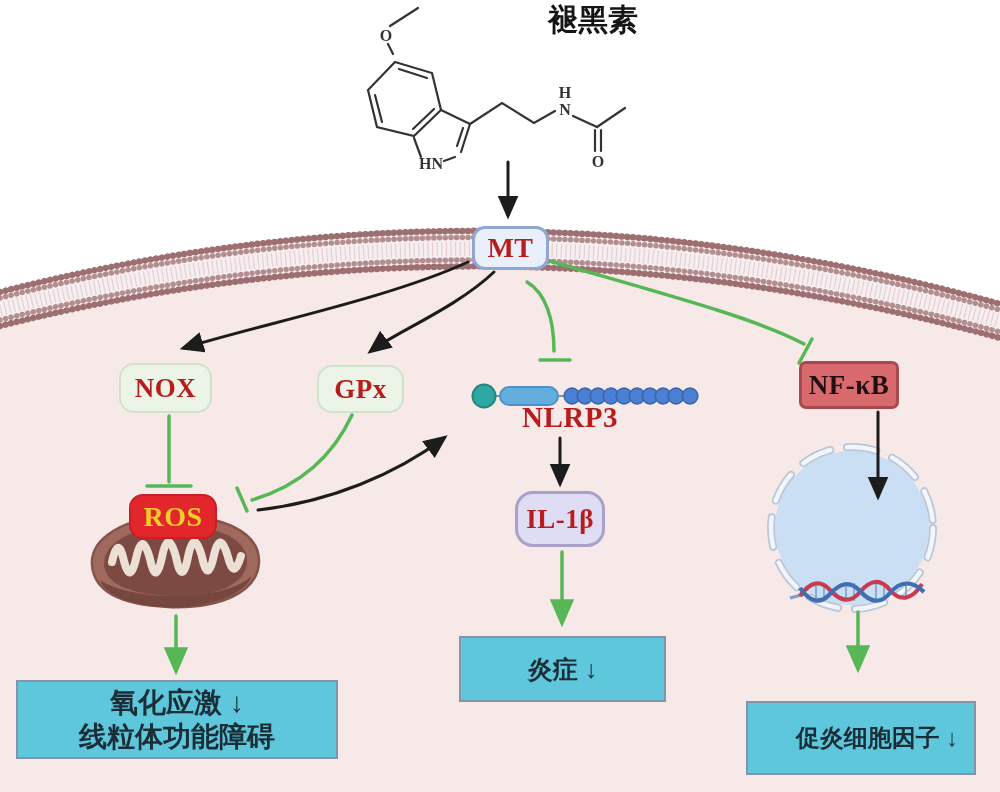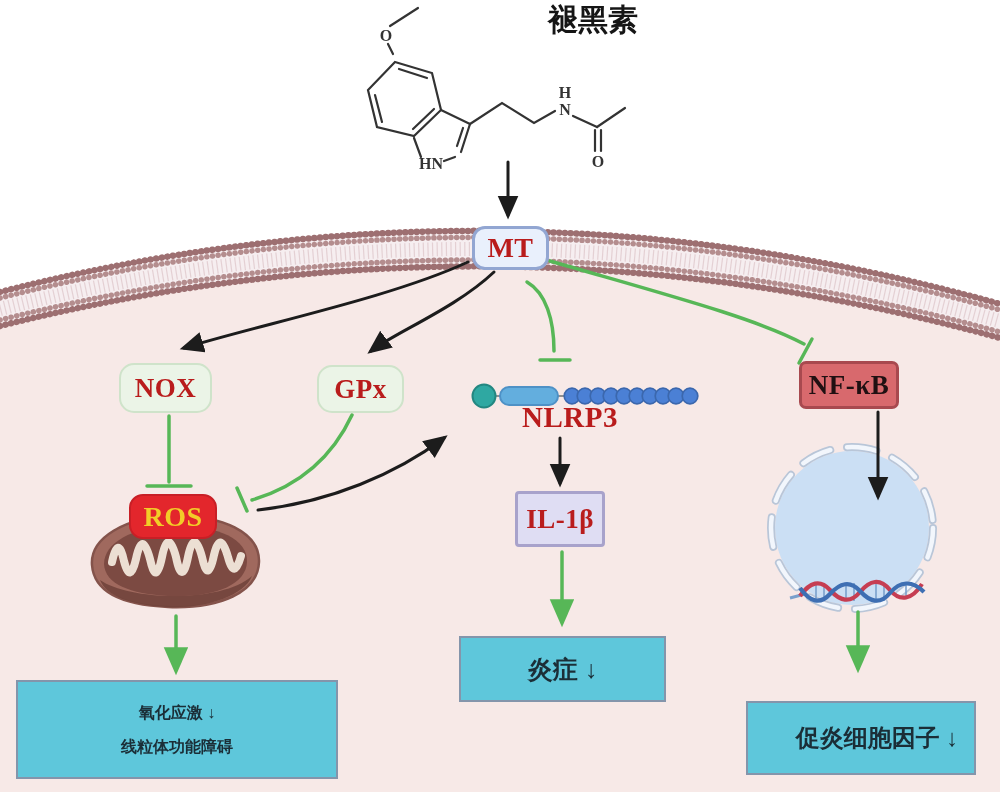--- a/index.html
+++ b/index.html
@@ -13,28 +13,28 @@
          font-size:30px;font-weight:bold;color:#151515;}
   .mt{left:472px;top:226px;width:77px;height:44px;background:#e9f0fc;
       border:3px solid #92a6d2;border-radius:13px;font-size:28px;}
   .enz{background:#ebf4e7;border:2px solid #cfe3ca;border-radius:15px;font-size:27px;}
   .nox{left:119px;top:363px;width:93px;height:50px;}
   .gpx{left:317px;top:365px;width:87px;height:48px;}
   .ros{left:129px;top:494px;width:88px;height:45px;background:#e3262c;border:2px solid #c81f26;
        border-radius:14px;font-size:28px;color:#f2cd28;text-align:center;}
   .nlrp3-label{left:490px;top:403px;width:160px;height:28px;font-size:29px;background:transparent;}
   .il1b{left:515px;top:491px;width:90px;height:56px;background:#dfddf3;
-        border:3px solid #a8a2cb;border-radius:4px;font-size:27px;}
+        border:3px solid #a8a2cb;border-radius:18px;font-size:27px;}
   .nfkb{left:799px;top:361px;width:100px;height:48px;background:#d8696d;
         border:3px solid #a8494f;border-radius:7px;font-size:27px;color:#201012;}
   .outcome{position:absolute;display:flex;flex-direction:column;align-items:center;
            justify-content:center;box-sizing:border-box;text-align:center;
            background:#5ec7db;border:2px solid #8495ab;color:#1b2e37;
            font-family:"Liberation Sans", sans-serif;font-weight:bold;}
-  .oxid{left:16px;top:680px;width:322px;height:99px;font-size:16px;line-height:34px;}
+  .oxid{left:16px;top:680px;width:322px;height:79px;font-size:28px;line-height:34px;}
   .infl{left:459px;top:636px;width:207px;height:66px;font-size:25px;}
   .cyto{left:746px;top:701px;width:230px;height:74px;font-size:24px;padding-left:32px;}
 </style>
 </head>
 <body>
 
 <div class="stage">
 
   <svg class="layer" width="1000" height="792" viewBox="0 0 1000 792">
     <defs>

